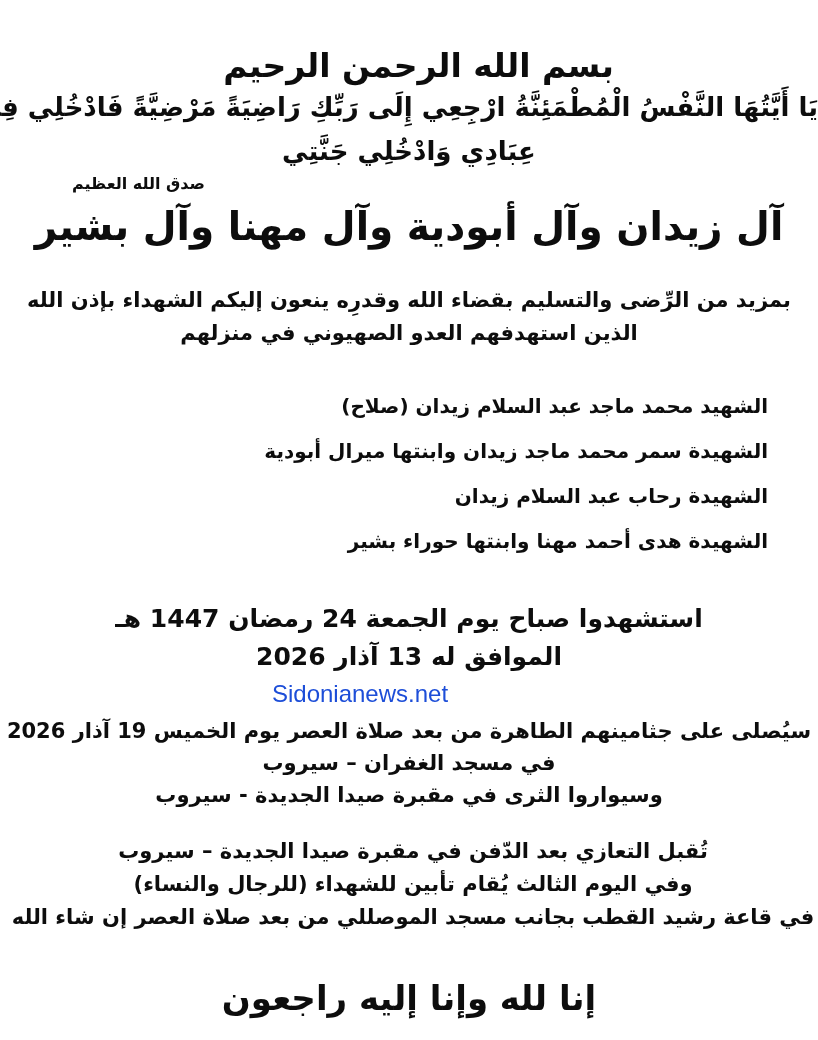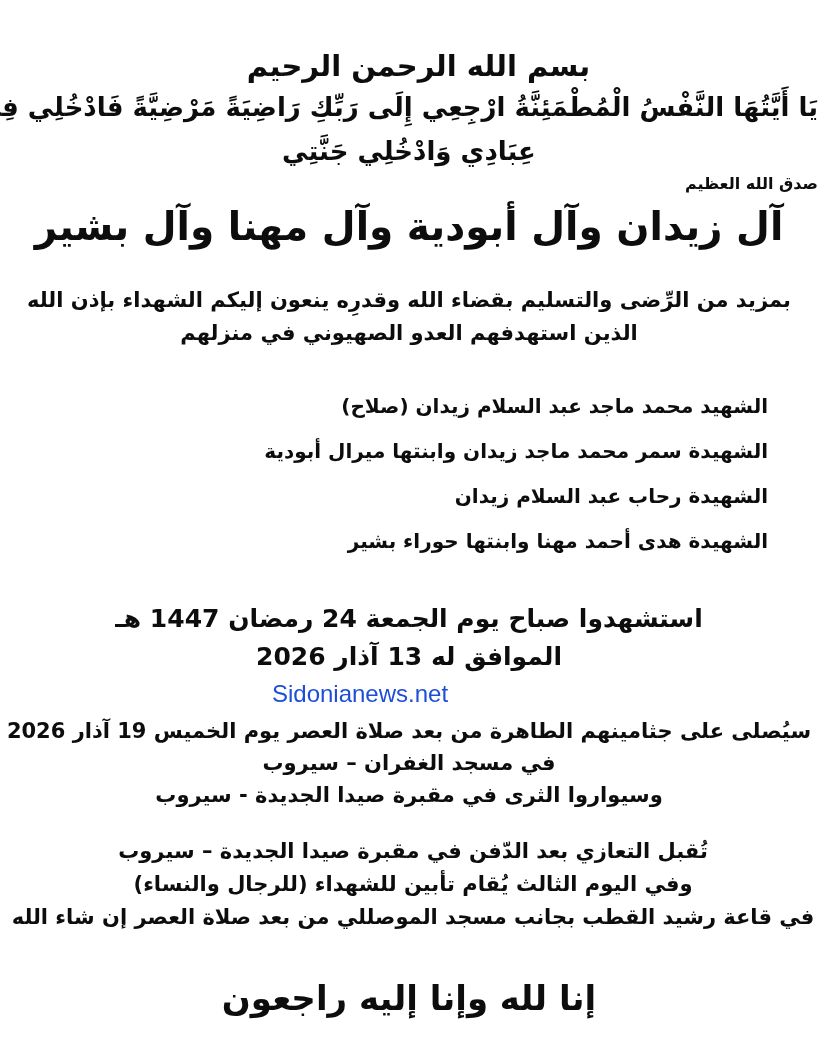--- a/index.html
+++ b/index.html
@@ -18,37 +18,37 @@
     color: #0d0d0d;
     font-weight: bold;
     direction: rtl;
     padding-top: 48px;
     box-sizing: border-box;
   }
   .center { text-align: center; }
   .nowrap { white-space: nowrap; }
 
   .basmala {
-    font-size: 29px;
+    font-size: 33px;
     line-height: 36px;
     padding-left: 19px;
   }
   .verse-line1 {
     font-size: 26px;
     line-height: 46px;
   }
   .verse-line2 {
     font-size: 26px;
     line-height: 42px;
   }
   .sadaqa {
     font-size: 16px;
     line-height: 24px;
-    text-align: right;
-    padding-left: 48px;
+    text-align: left;
+    padding-left: 72px;
   }
   .families {
     font-size: 39px;
     line-height: 58px;
     margin-top: 2px;
     letter-spacing: 1px;
   }
   .announcement {
     margin-top: 28px;
     font-size: 21px;

